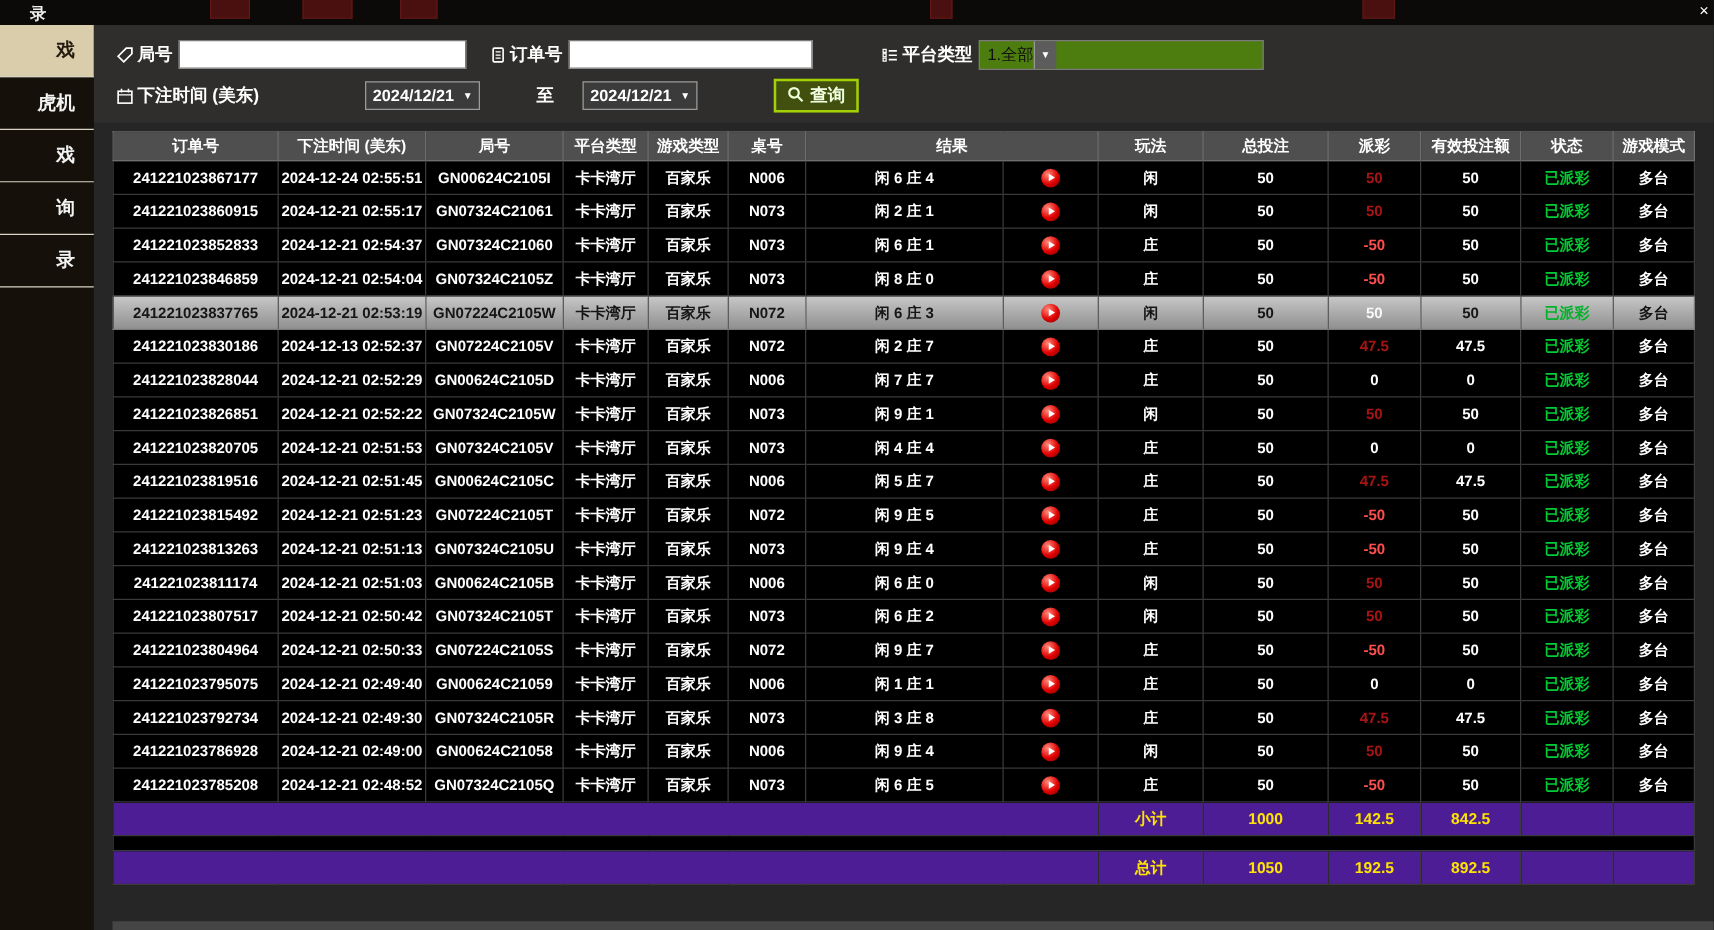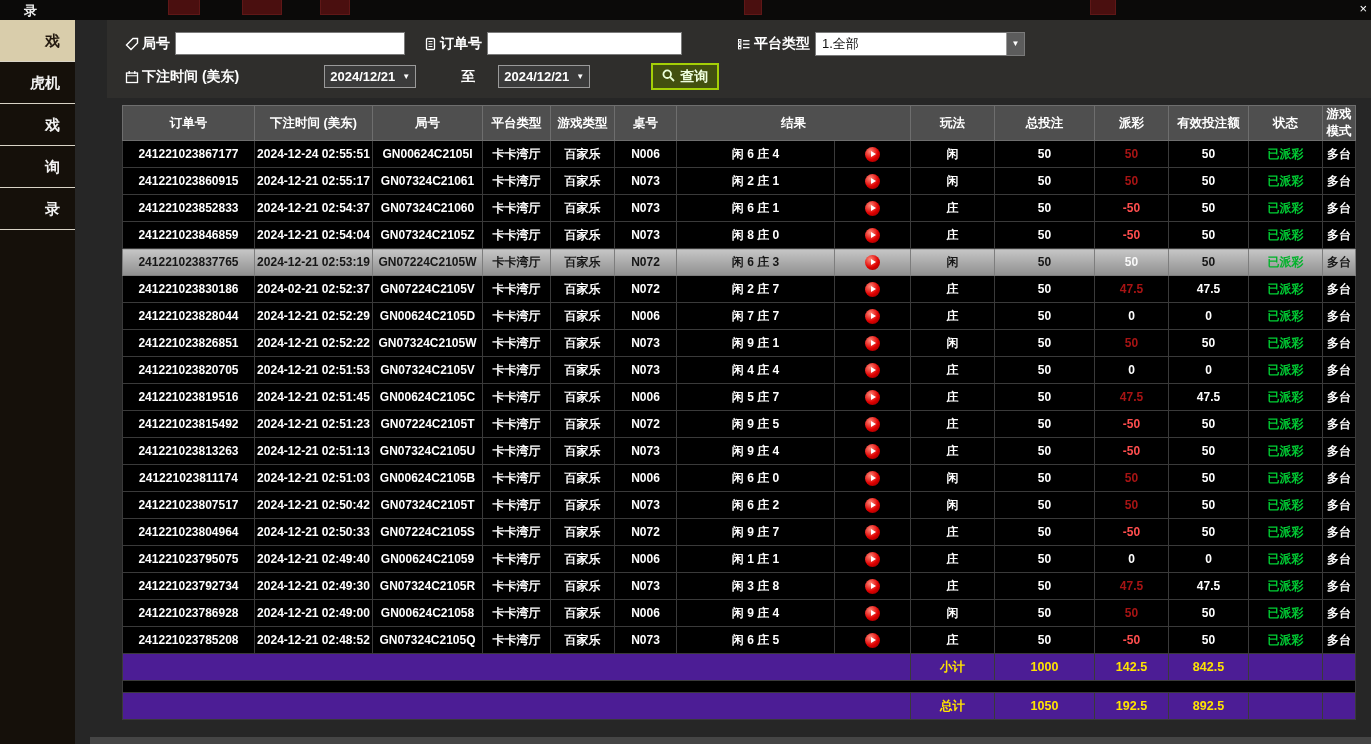--- a/index.html
+++ b/index.html
@@ -12,31 +12,31 @@
   .strip-block { position:absolute; top:0; height:15px; background:#4a0f0f; border:1px solid #5f1717; border-top:none; }
   .close { position:absolute; right:4px; top:2px; color:#fff; font-size:13px; line-height:13px; cursor:default; }
 
   
   .sidebar { position:absolute; top:20px; left:0; width:75px; bottom:0; background:#15100a; z-index:4; }
   .sb-item { height:42px; line-height:42px; text-align:right; padding-right:15px; color:#f2f2f2;
              font-size:15px; font-weight:bold; border-bottom:1px solid #d8d3c6; background:#15100a; }
   .sb-item.sel { background:#d9cdab; color:#241a10; }
 
   
-  .main { position:absolute; left:75px; top:20px; right:0; bottom:0; background:#262626;padding-left:32px; }
+  .main { position:absolute; left:75px; top:20px; right:0; bottom:0; background:#262626; }
 
   
   .filterbar { height:78px; background:#2f2e2c; padding:7px 0 0 18px; }
   .f-row { display:flex; align-items:center; height:33px; }
   .f-label { color:#fff; font-weight:bold; font-size:14px; margin:0 5px 0 3px; white-space:nowrap; }
   .f-icon { display:inline-flex; }
   .input-box { height:23px; background:#fff; border:1px solid #7a7a7a; font-size:13px; padding:0 4px; color:#111; }
   .w1 { width:230px; } .w2 { width:195px; }
-  .dropdown { width:210px; height:24px; background:#ffffff; border:1px solid #7a7a7a; display:flex;
-              align-items:center; justify-content:space-between; padding-left:6px; font-size:13px; color:#111; }
+  .dropdown { width:228px; height:24px; background:#4d7c0f; border:1px solid #7a7a7a; display:flex;
+              align-items:center; justify-content:flex-start; padding-left:6px; font-size:13px; color:#111; }
   .dd-arrow { width:18px; height:22px; background:#5c5c5c; color:#fff; font-size:8px; display:flex;
               align-items:center; justify-content:center; border-left:1px solid #999; }
   .date-box { width:92px; height:23px; background:#3b3b3b; border:1px solid #9a9a9a; color:#fff; font-size:13px;
               font-weight:bold; display:flex; align-items:center; justify-content:space-between; padding:0 5px; }
   .date-box .arr { font-size:8px; }
   .search-btn { height:27px; padding:0 9px; background:#42500f; border:2px solid #a4d007; color:#f0ffe0;
                 font-size:14px; font-weight:bold; display:flex; align-items:center; gap:5px; cursor:default; }
   .m18{margin-left:18px}.m55{margin-left:55px}.m80{margin-left:80px}
   .m45{margin-left:45px}.m115{margin-left:61px}
 
@@ -285,21 +285,21 @@
     </td>
     <td data-field="bet_on">闲</td>
     <td data-field="bet">50</td>
     <td data-field="payout" class="p-win">50</td>
     <td data-field="valid">50</td>
     <td data-field="status" class="status-cell">已派彩</td>
     <td data-field="mode">多台</td>
   </tr>
             <tr class="data-row">
     <td data-field="order">241221023830186</td>
-    <td data-field="time">2024-02-21 02:52:37</td>
+    <td data-field="time">2024-12-13 02:52:37</td>
     <td data-field="round">GN07224C2105V</td>
     <td data-field="platform">卡卡湾厅</td>
     <td data-field="game">百家乐</td>
     <td data-field="table_no">N072</td>
     <td data-field="result">闲 2 庄 7</td>
     <td>
       <span class="play-btn">
                   <span class="tri"></span>
                 </span>
     </td>

